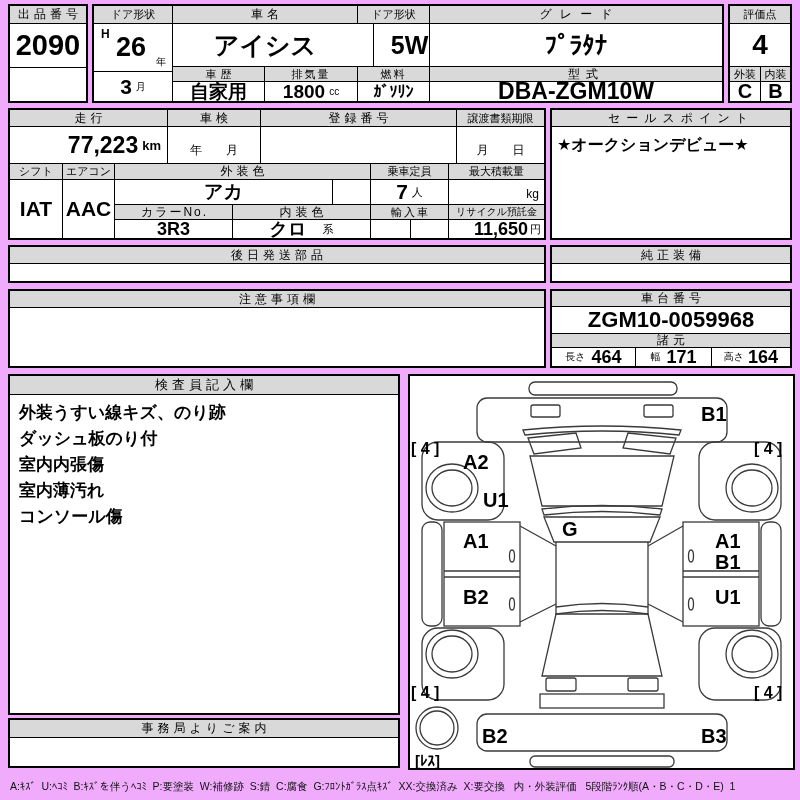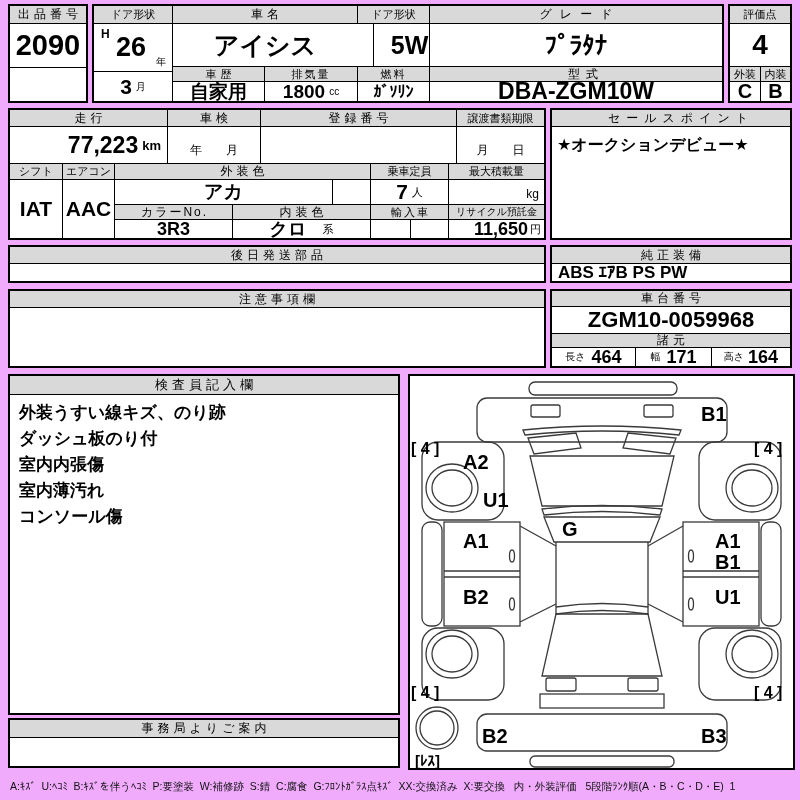--- a/index.html
+++ b/index.html
@@ -134,21 +134,20 @@
   <div class="abs bx" style="left:550px;top:108px;width:242px;height:132px;">
     <div class="h ls6" style="left:0;top:0;width:238px;height:17px;">セールスポイント</div>
     <div class="abs" style="left:5px;top:25px;font-size:16px;font-weight:700;">★オークションデビュー★</div>
   </div>
 
   <div class="abs bx" style="left:8px;top:245px;width:538px;height:38px;">
     <div class="h ls4" style="left:0;top:0;width:534px;height:17px;">後日発送部品</div>
   </div>
   <div class="abs bx" style="left:550px;top:245px;width:242px;height:38px;">
     <div class="h ls4" style="left:0;top:0;width:238px;height:17px;">純正装備</div>
-    <div class="v" style="left:0;top:17px;width:238px;height:17px;justify-content:flex-start;padding-left:6px;font-size:17px;">ABS ｴｱB PS PW</div>
   </div>
 
   <div class="abs bx" style="left:8px;top:289px;width:538px;height:79px;">
     <div class="h ls4" style="left:0;top:0;width:534px;height:17px;">注意事項欄</div>
   </div>
   <div class="abs bx" style="left:550px;top:289px;width:242px;height:79px;">
     <div class="h ls4" style="left:0;top:0;width:238px;height:16px;">車台番号</div>
     <div class="v" style="left:0;top:16px;width:238px;height:26px;font-size:22px;">ZGM10-0059968</div>
     <div class="h ls4 bt" style="left:0;top:42px;width:238px;height:15px;">諸元</div>
     <div class="v" style="left:0;top:57px;width:83px;height:18px;">

